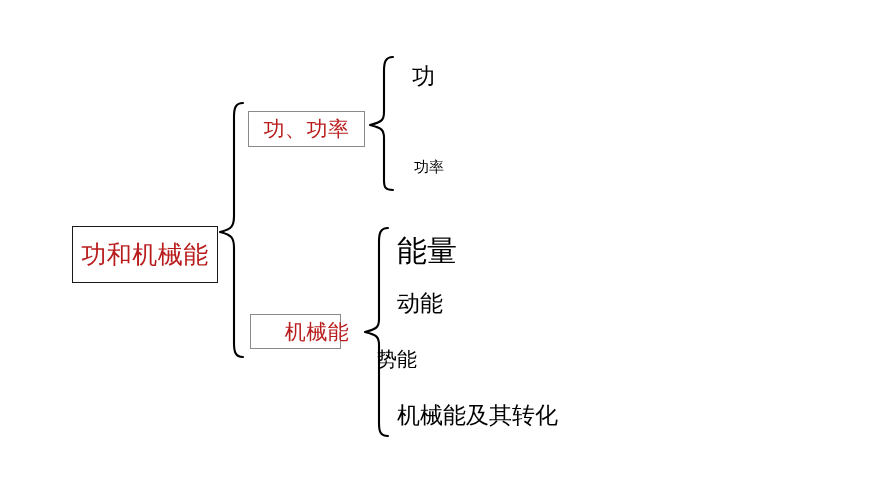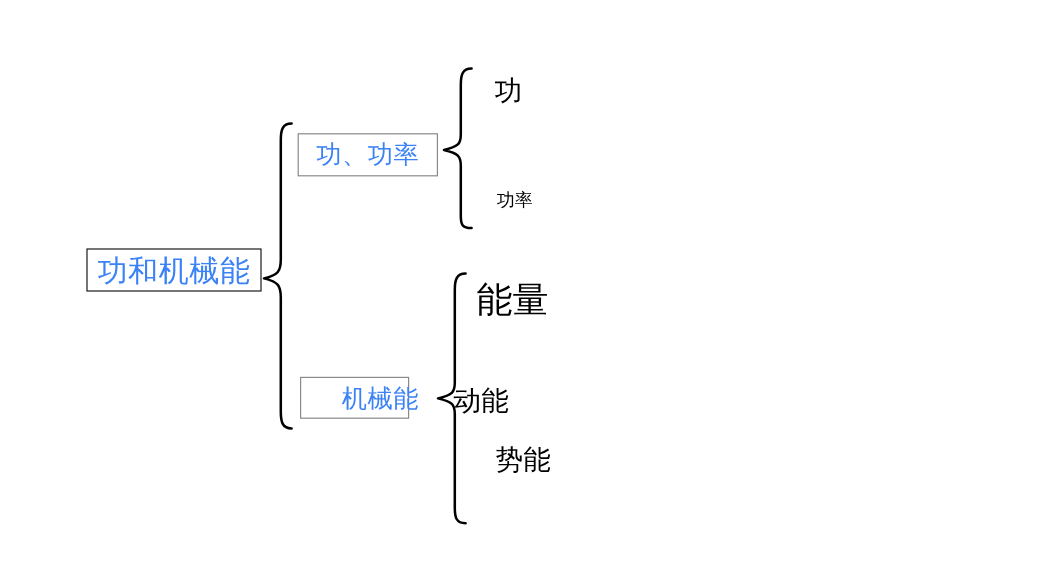--- a/index.html
+++ b/index.html
@@ -15,21 +15,21 @@
     font-family: "DejaVu Sans", "Liberation Sans", sans-serif;
     overflow: hidden;
   }
   .node-box {
     position: absolute;
     box-sizing: border-box;
     background: #ffffff;
     display: flex;
     align-items: center;
     justify-content: center;
-    color: #3b82f6;
+    color: #b91c1c;
     white-space: nowrap;
   }
   .node-box.root {
     border: 1.5px solid #1a1a1a;
   }
   .node-box.sub {
     border: 1.2px solid #8a8a8a;
   }
   .leaf-label {
     position: absolute;
@@ -52,21 +52,21 @@
   #sub1-box-label,
   #sub2-box-label {
     letter-spacing: 0.5px;
   }
 </style>
 </head>
 <body>
 
 <div id="canvas">
 
-  <div class="node-box root" id="root-box" style="left:72px; top:207px; width:146px; height:36px; font-size:25px;">
+  <div class="node-box root" id="root-box" style="left:72px; top:226px; width:146px; height:57px; font-size:25px;">
     <span id="root-box-label">功和机械能</span>
   </div>
 
   <svg class="brace-svg" style="left:216px; top:98px; width:30px; height:262px;" viewBox="0 0 30 262">
     <path d="M 27 5
              C 19 5, 18 11, 18 19
              L 18 118
              C 18 128, 16 131, 4 134
              C 16 137, 18 140, 18 150
              L 18 245
@@ -100,18 +100,19 @@
              C 19 5, 18 11, 18 19
              L 18 96
              C 18 104, 16 106, 4 109
              C 16 112, 18 114, 18 122
              L 18 200
              C 18 208, 19 213, 27 213"></path>
   </svg>
 
   <div class="leaf-label" style="left:397px; top:236px; font-size:30px;">能量</div>
 
-  <div class="leaf-label" style="left:378px; top:292px; font-size:23px;margin-top:32px;">动能</div>
+  <div class="leaf-label" style="left:397px; top:292px; font-size:23px;">动能</div>
 
-  <div class="leaf-label" style="left:413px; top:349px; font-size:23px;margin-top:24px;">势能</div>
+  <div class="leaf-label" style="left:377px; top:349px; font-size:20px;">势能</div>
 
+  <div class="leaf-label" style="left:397px; top:404px; font-size:23px;">机械能及其转化</div>
 
 </div>
 
 </body></html>

